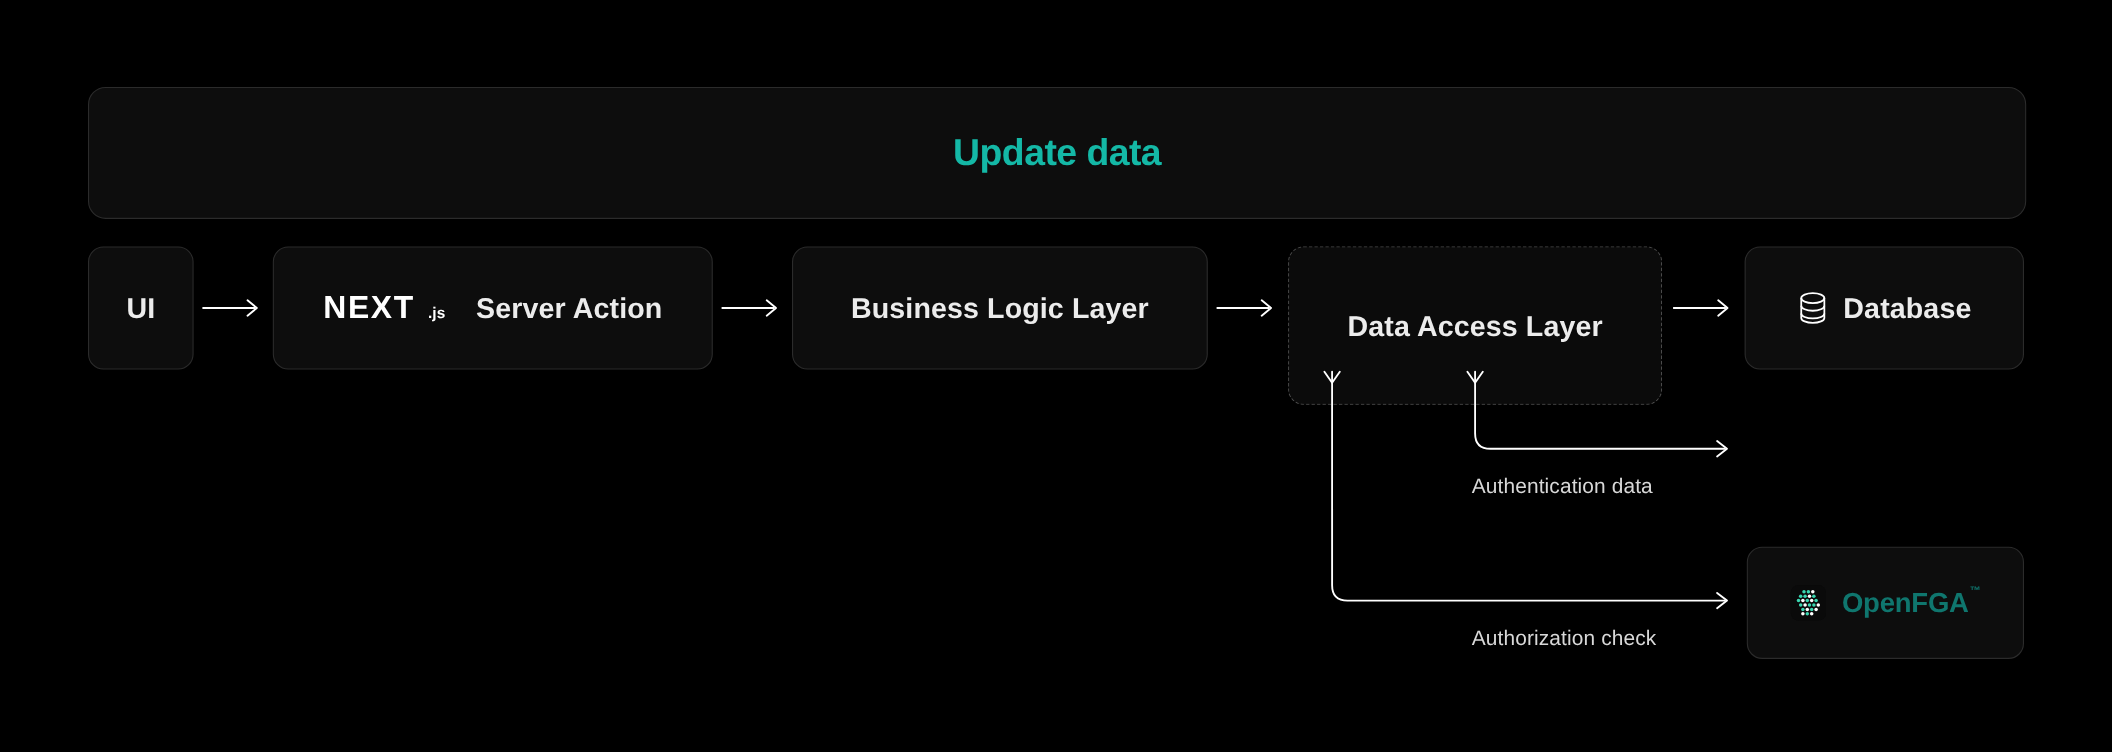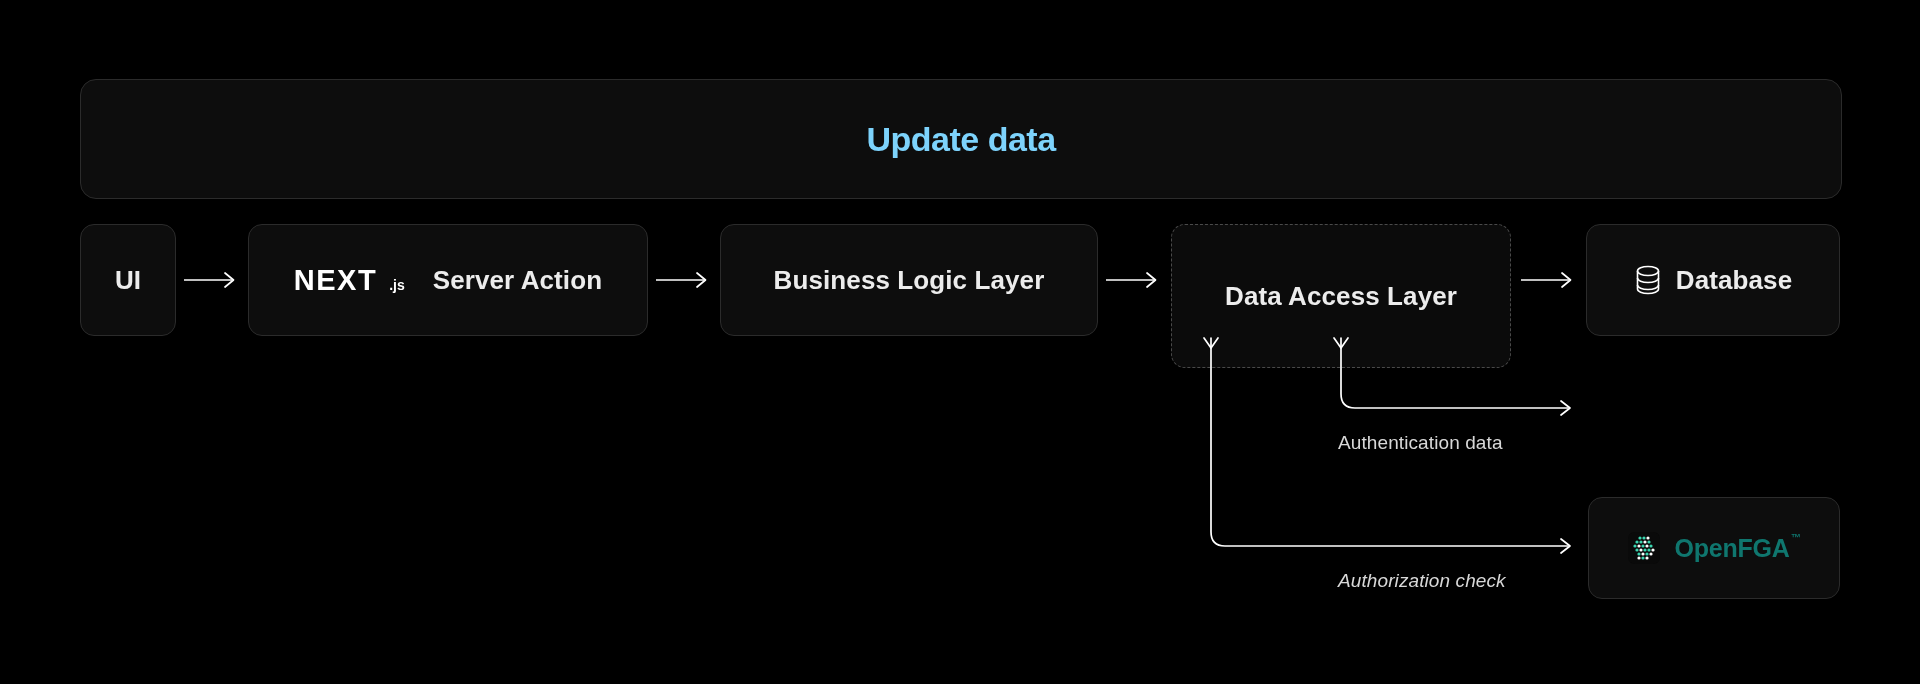--- a/index.html
+++ b/index.html
@@ -45,21 +45,21 @@
     left: 80px;
     top: 79px;
     width: 1762px;
     height: 120px;
     border-radius: 16px;
   }
   #header-title {
     font-size: 34px;
     font-weight: 700;
     letter-spacing: -0.5px;
-    color: #7dd3fc;
+    color: #14b8a6;
     white-space: nowrap;
   }
 
   
   #node-ui      { left: 80px;   top: 224px; width: 96px;  height: 112px; }
   #node-next    { left: 248px;  top: 224px; width: 400px; height: 112px; }
   #node-bll     { left: 720px;  top: 224px; width: 378px; height: 112px; }
   #node-dal     { left: 1171px; top: 224px; width: 340px; height: 144px; }
   #node-db      { left: 1586px; top: 224px; width: 254px; height: 112px; }
 
@@ -123,21 +123,21 @@
   #connector-authz { left: 1150px; top: 336px; width: 430px; height: 225px; }
 
   .conn-label {
     position: absolute;
     font-size: 19px;
     color: #d8d8d8;
     white-space: nowrap;
     letter-spacing: 0.1px;
   }
   #label-authn { left: 1338px; top: 432px; }
-  #label-authz { left: 1338px; top: 570px; font-style: italic; }
+  #label-authz { left: 1338px; top: 570px; }
 
   
   .auth0-logo { width: 34px; height: 38px; flex: 0 0 auto; }
   .openfga-logo {
     width: 32px; height: 32px;
     border-radius: 7px;
     background: #0a0a0a;
     flex: 0 0 auto;
   }
   .db-icon { width: 28px; height: 32px; flex: 0 0 auto; }

